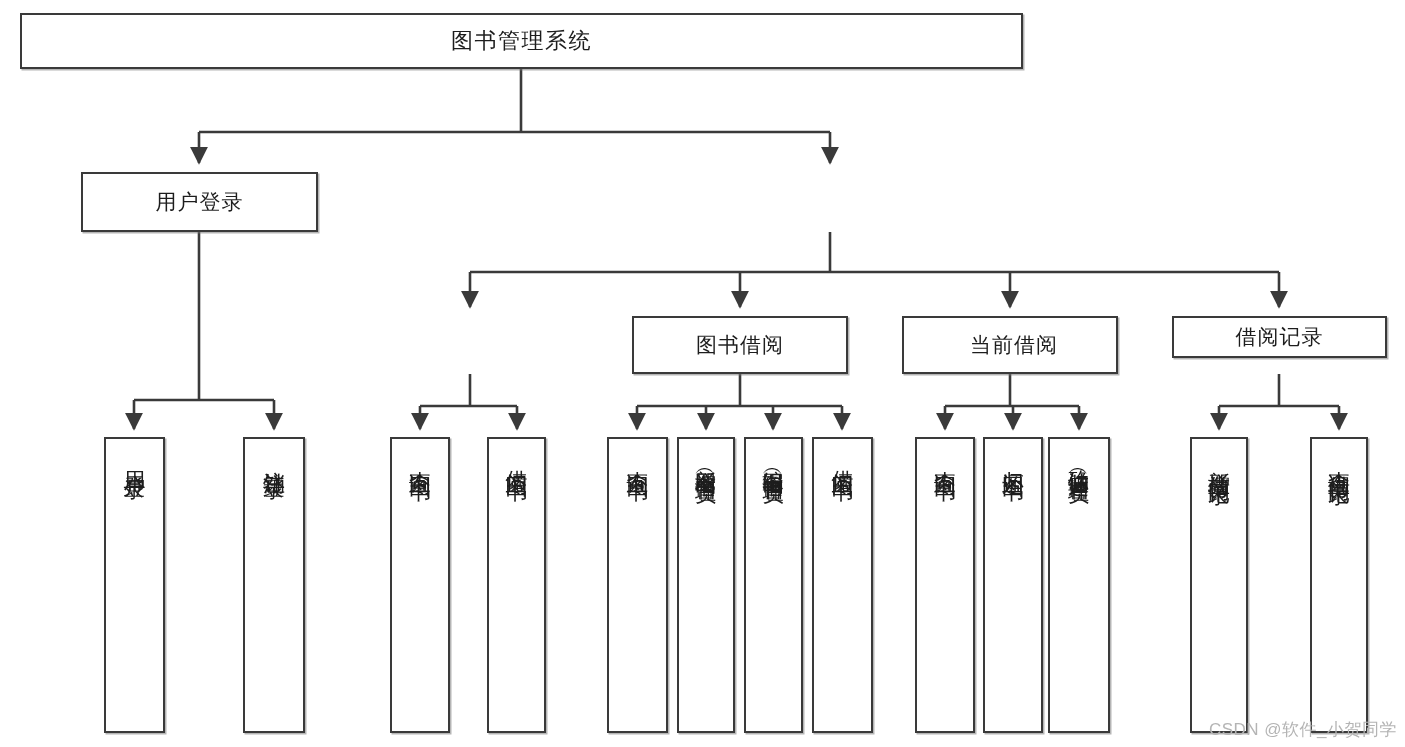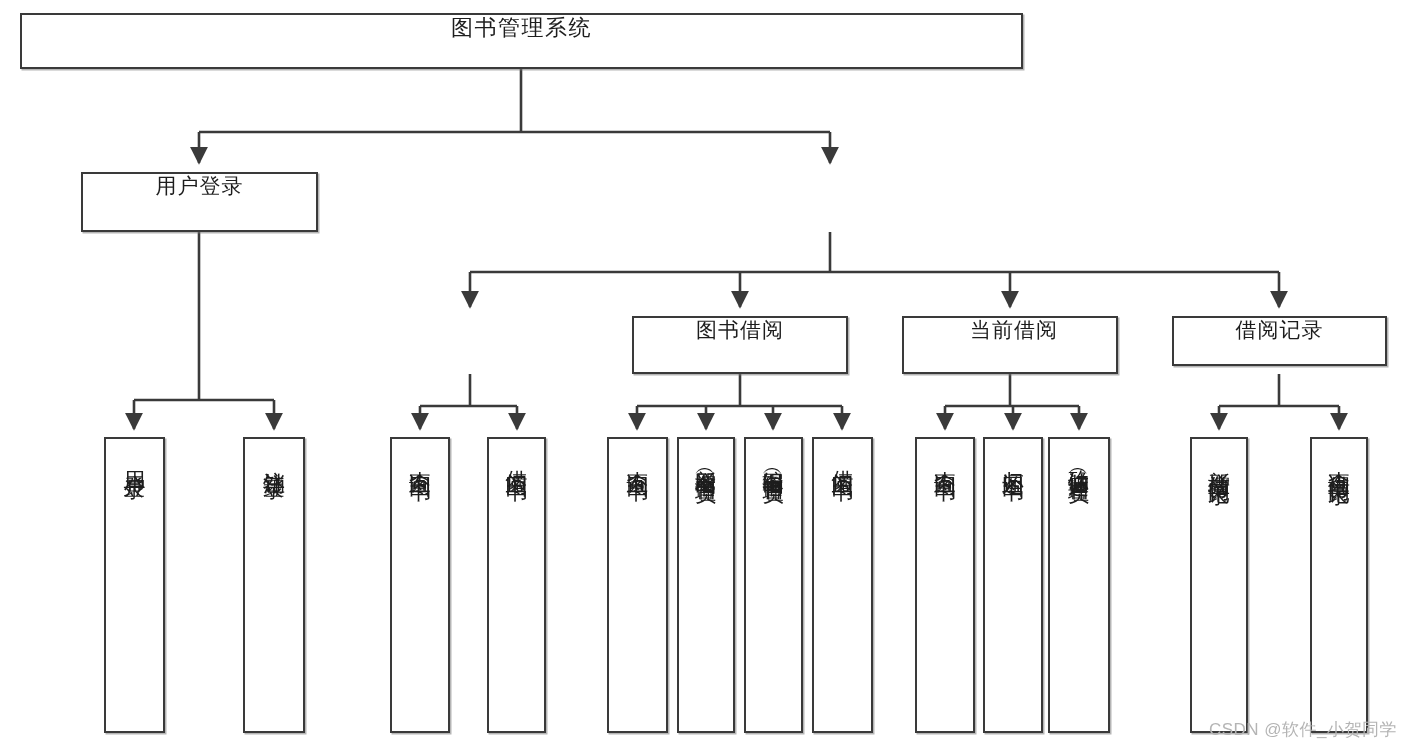--- a/index.html
+++ b/index.html
@@ -26,21 +26,21 @@
     height: 747px;
     pointer-events: none;
   }
   .node {
     position: absolute;
     box-sizing: border-box;
     background: #ffffff;
     border: 2px solid #3a3a3a;
     box-shadow: 1.5px 1.5px 0 0 rgba(120,120,120,0.55);
     display: flex;
-    align-items: flex-start;
+    align-items: center;
     justify-content: center;
     color: #1d1d1d;
     z-index: 2;
   }
   .node .lbl {
     display: block;
     text-align: center;
     line-height: 1.18;
     white-space: pre;
   }
@@ -142,21 +142,21 @@
   <div class="node h" style="left:81px; top:172px; width:237px; height:60px;">
     <span class="lbl">用户登录</span>
   </div>
 
   <div class="node h" style="left:632px; top:316px; width:216px; height:58px;">
     <span class="lbl">图书借阅</span>
   </div>
   <div class="node h" style="left:902px; top:316px; width:216px; height:58px;padding-left:8px;">
     <span class="lbl">当前借阅</span>
   </div>
-  <div class="node h" style="left:1172px; top:316px; width:215px; height:50px;">
+  <div class="node h" style="left:1172px; top:316px; width:215px; height:42px;">
     <span class="lbl">借阅记录</span>
   </div>
 
   <div class="node v" style="left:104px; top:437px; width:61px; height:296px;">
     <span class="lbl">用户登录</span>
   </div>
   <div class="node v" style="left:243px; top:437px; width:62px; height:296px;">
     <span class="lbl">注销登录</span>
   </div>
   <div class="node v" style="left:390px; top:437px; width:60px; height:296px;">

